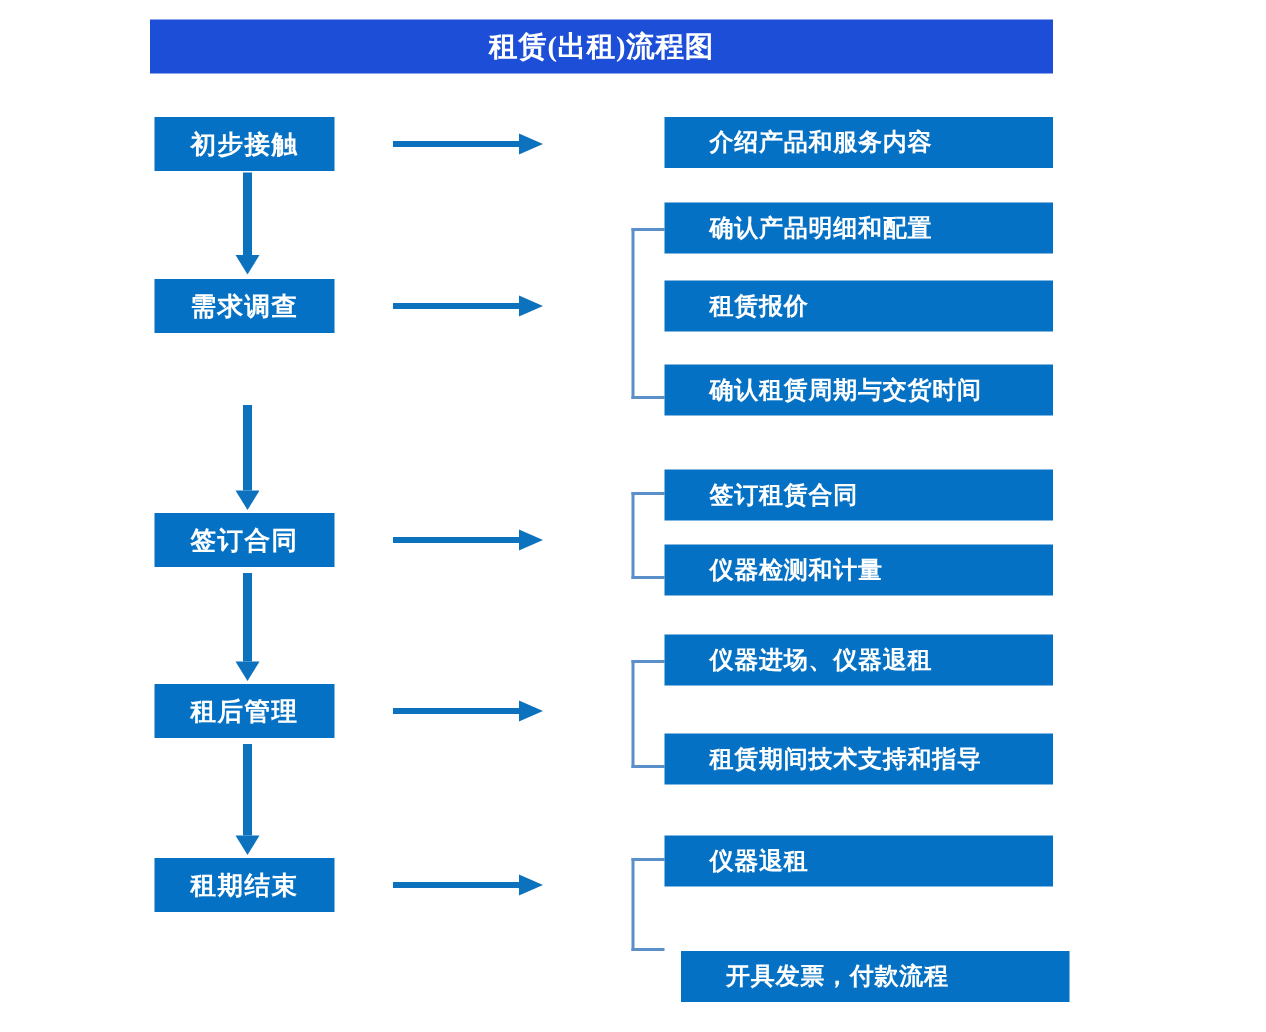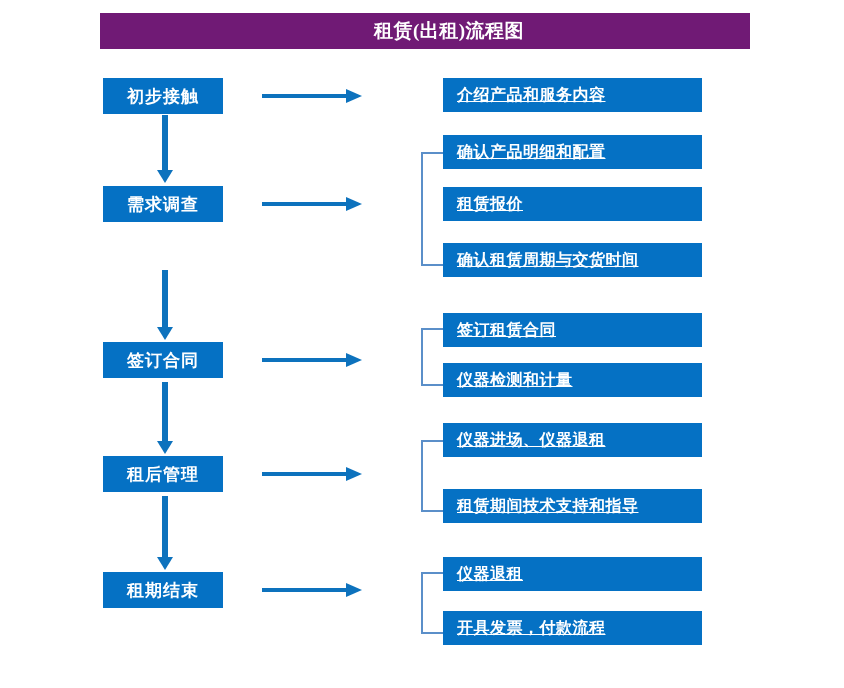--- a/index.html
+++ b/index.html
@@ -22,29 +22,28 @@
     height: 688px;
   }
 
   
   .title-bar {
     position: absolute;
     left: 100px;
     top: 13px;
     width: 602px;
     height: 36px;
-    background: #701a75;
+    background: #1d4ed8;
     color: #ffffff;
     font-size: 19px;
     font-weight: bold;
     display: flex;
     align-items: center;
     justify-content: center;
     letter-spacing: 0.5px;
-    padding-left: 48px;
   }
 
   
   .stage-box {
     position: absolute;
     left: 103px;
     width: 120px;
     height: 36px;
     background: #0571c4;
     color: #ffffff;
@@ -61,24 +60,23 @@
     position: absolute;
     left: 443px;
     width: 259px;
     height: 34px;
     background: #0571c4;
     color: #ffffff;
     font-size: 16px;
     font-weight: bold;
     display: flex;
     align-items: center;
-    padding-left: 14px;
+    padding-left: 30px;
     box-sizing: border-box;
     letter-spacing: 0.5px;
-    text-decoration: underline;
   }
 
   
   .h-arrow {
     position: absolute;
     left: 262px;
     width: 100px;
     height: 16px;
   }
   .h-arrow .shaft {
@@ -213,15 +211,15 @@
   <div class="bracket" style="top:440px;height:72px;"></div>
 
   <div class="detail-box" style="top:423px;">仪器进场、仪器退租</div>
 
   <div class="detail-box" style="top:489px;">租赁期间技术支持和指导</div>
 
   <div class="bracket" style="top:572px;height:62px;"></div>
 
   <div class="detail-box" style="top:557px;">仪器退租</div>
 
-  <div class="detail-box" style="top:611px;">开具发票，付款流程</div>
+  <div class="detail-box" style="top:634px;margin-left:11px;">开具发票，付款流程</div>
 
 </div>
 
 </body></html>

